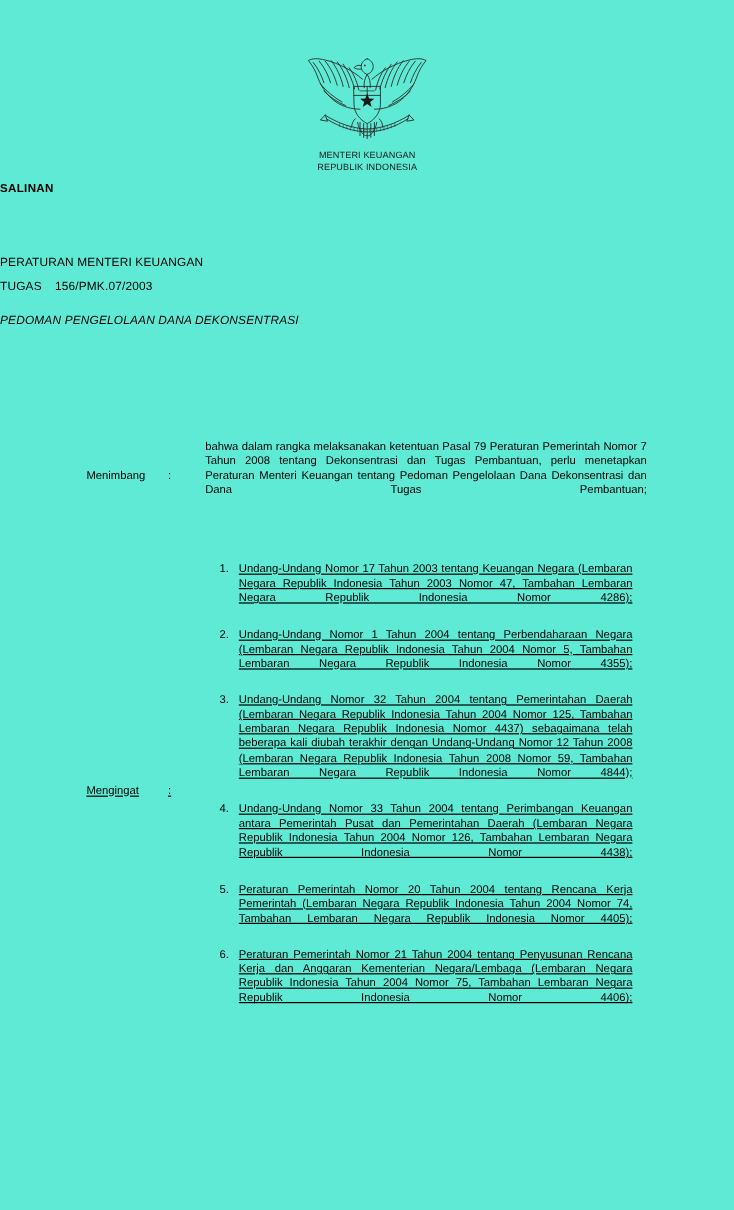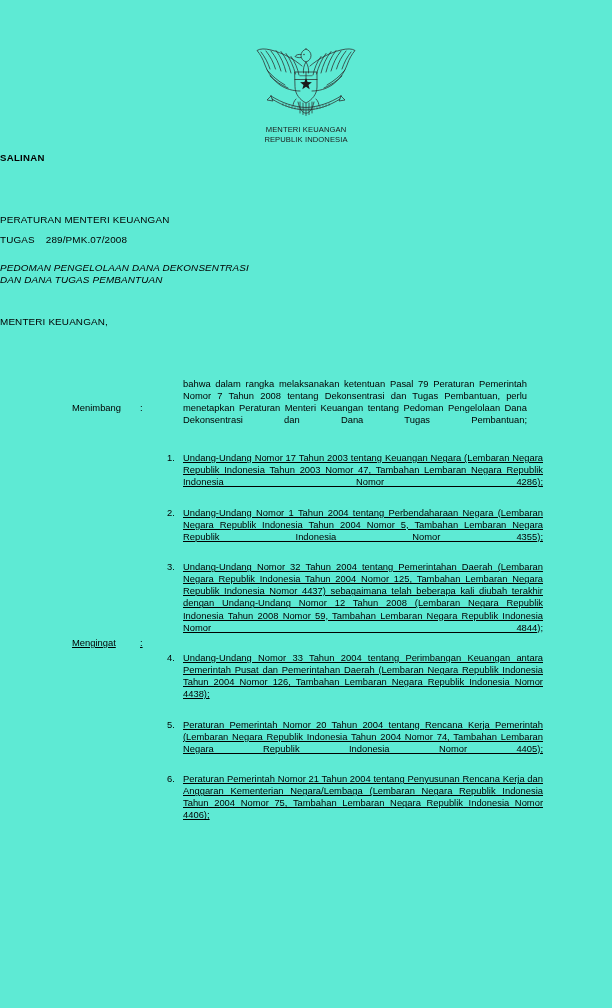--- a/index.html
+++ b/index.html
@@ -108,29 +108,29 @@
   .colon {
     width: 27px;
     flex: 0 0 27px;
   }
   .content {
     flex: 1 1 auto;
     text-align: justify;
     text-justify: inter-word;
   }
   .content p {
-    margin: 16px;
+    margin: 4px;
   }
 
   #menimbang-section { top: 362px; }
   #mengingat-section { top: 452px; text-decoration: underline; }
 
   ol.law-list {
     list-style: none;
-    margin: 0;
+    margin: 16px;
     padding: 0;
     counter-reset: lawnum;
   }
   ol.law-list > li {
     position: relative;
     padding-left: 16px;
     margin-bottom: 6.2px;
     text-align: justify;
     text-justify: inter-word;
     counter-increment: lawnum;
@@ -222,27 +222,25 @@
   <div class="ministry">
     <div>MENTERI KEUANGAN</div>
     <div>REPUBLIK INDONESIA</div>
   </div>
 
   <div class="salinan">SALINAN</div>
 
   <div class="title-block">
     <div>PERATURAN MENTERI KEUANGAN</div>
     <div class="t-nomor">
-      <span>TUGAS</span><span class="gap"></span><span>289/PMK.07/2008</span>
+      <span>TUGAS</span><span class="gap"></span><span>156/PMK.07/2003</span>
     </div>
     <div class="t-subject">
       <div>PEDOMAN PENGELOLAAN DANA DEKONSENTRASI</div>
-      <div>DAN DANA TUGAS PEMBANTUAN</div>
-    </div>
-    <div class="t-authority">MENTERI KEUANGAN,</div>
+    </div>
   </div>
 
   <div class="body-sec" id="menimbang-section">
     <div class="row">
       <div class="lbl">Menimbang</div>
       <div class="colon">:</div>
       <div class="content">
         <p>bahwa dalam rangka melaksanakan ketentuan Pasal 79 Peraturan Pemerintah Nomor 7 Tahun 2008 tentang Dekonsentrasi dan Tugas Pembantuan, perlu menetapkan Peraturan Menteri Keuangan tentang Pedoman Pengelolaan Dana Dekonsentrasi dan Dana Tugas Pembantuan;</p>
       </div>
     </div>

